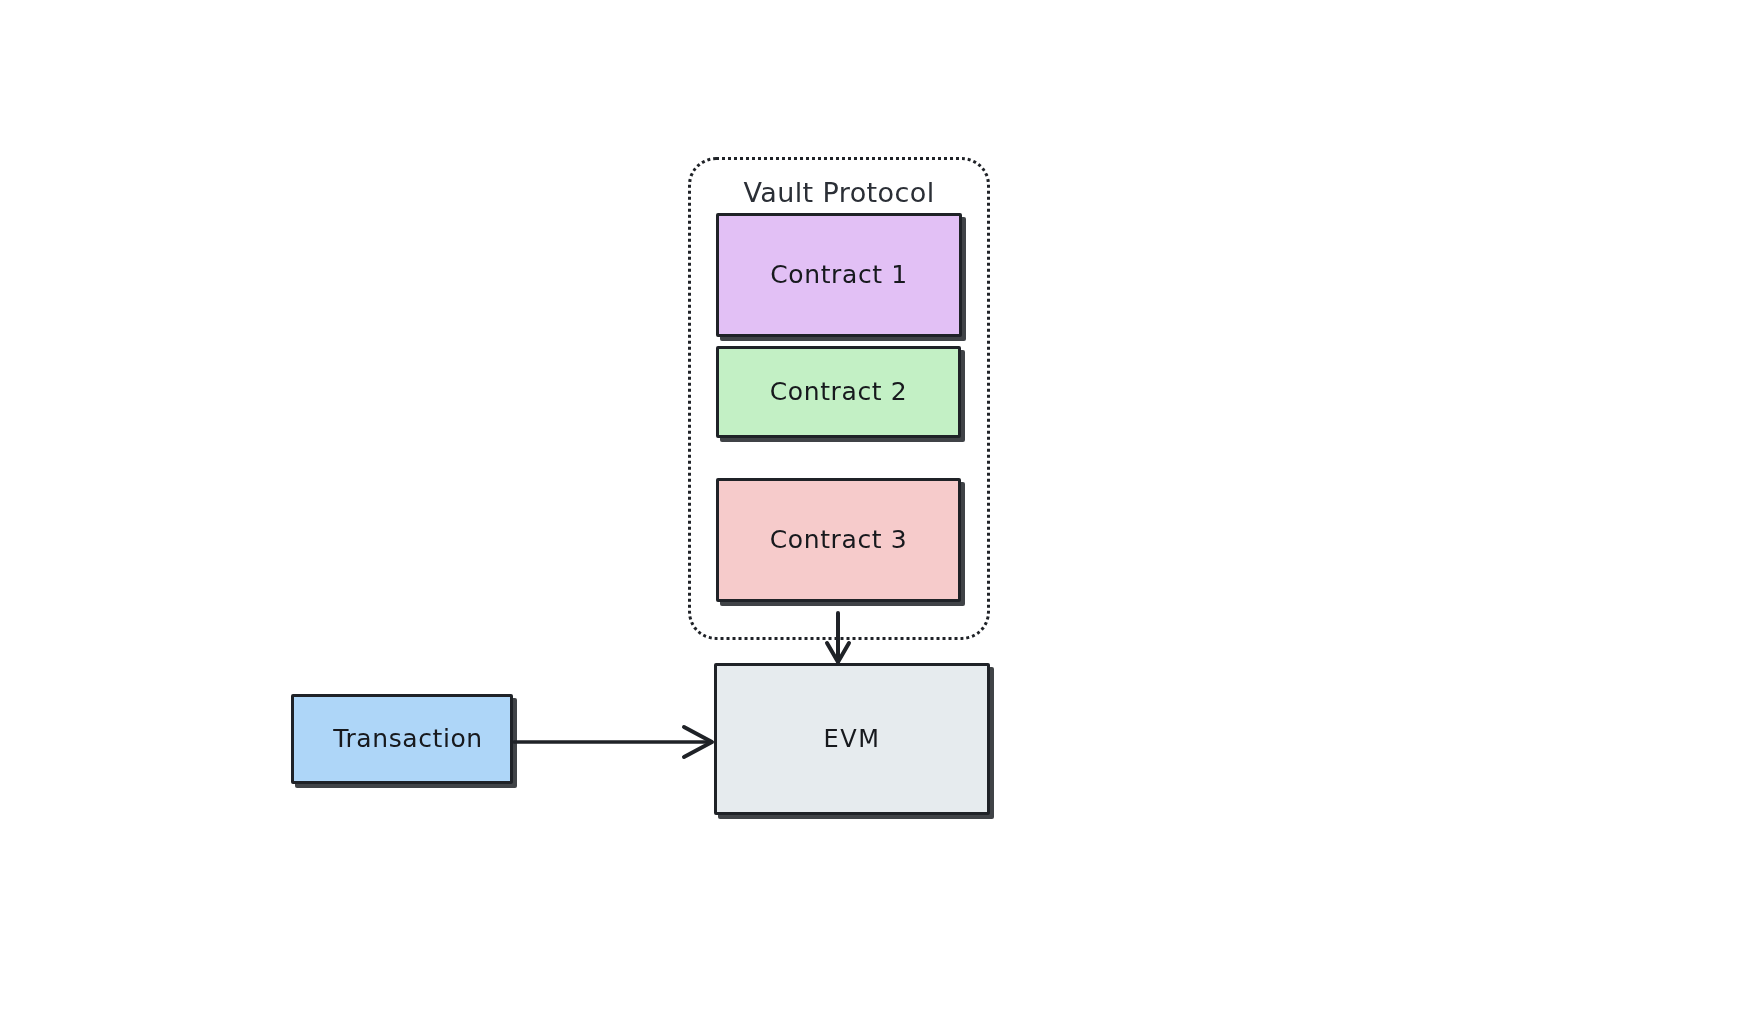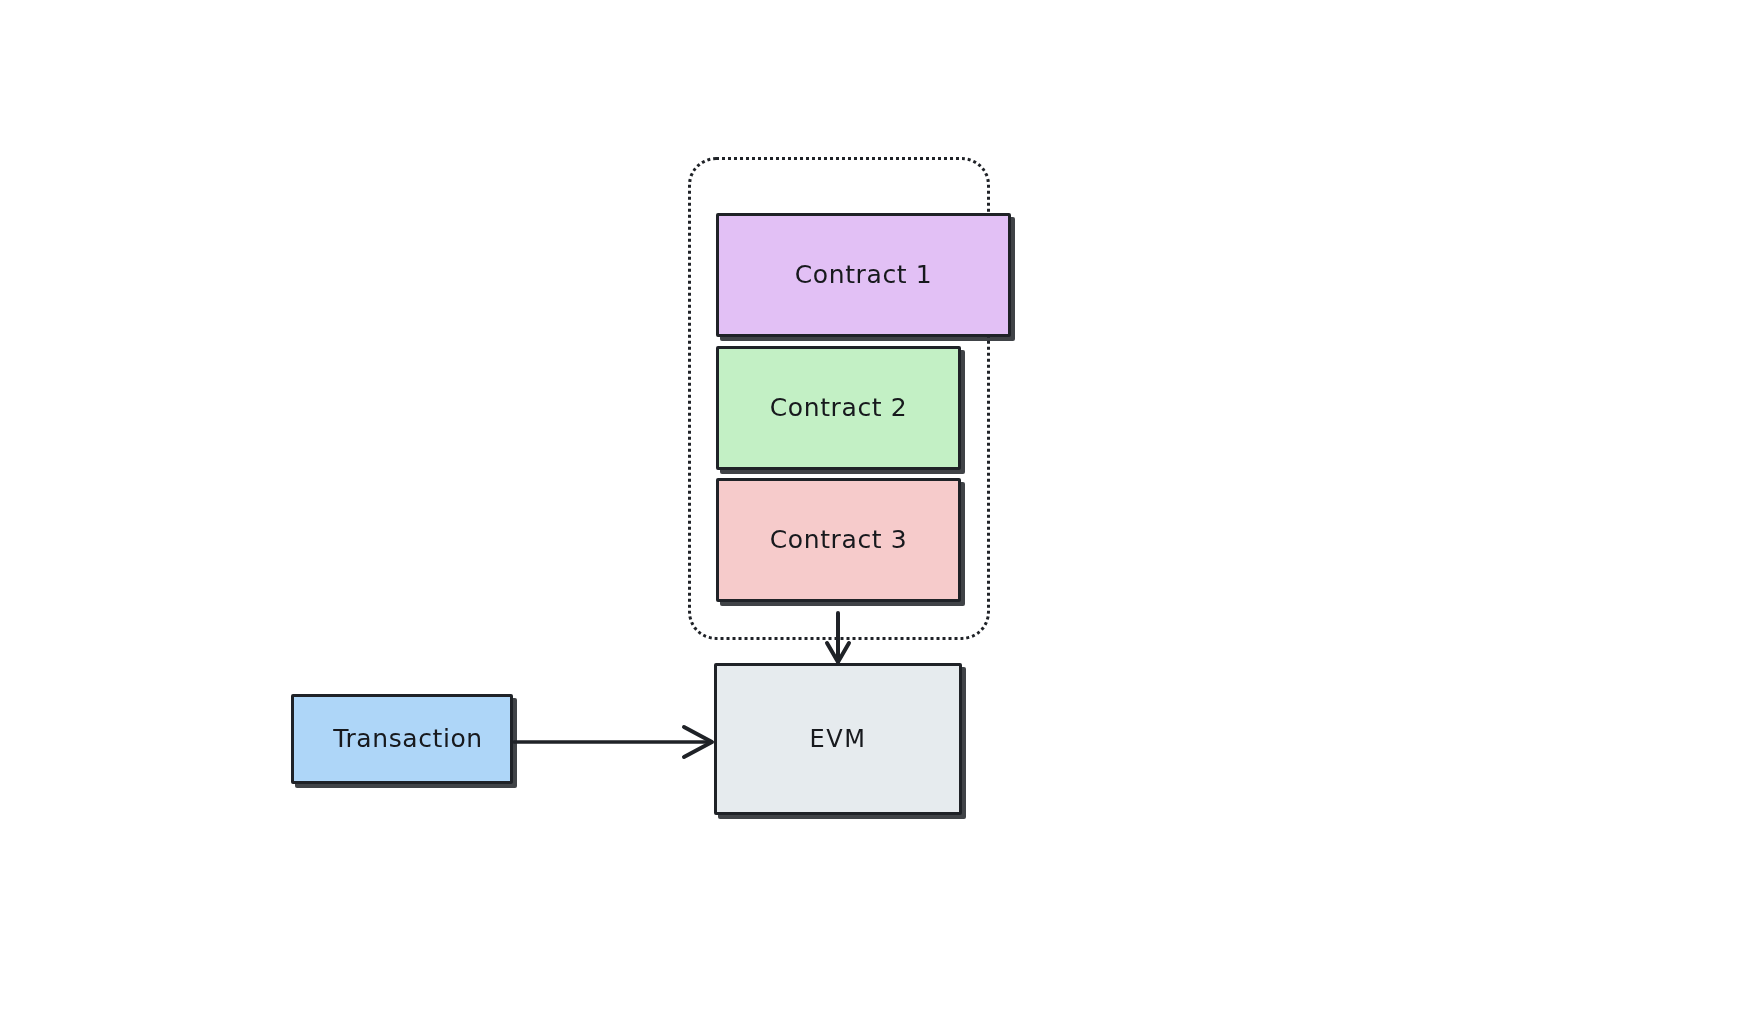--- a/index.html
+++ b/index.html
@@ -65,34 +65,34 @@
     font-size: 25px;
     line-height: 30px;
     color: #17191d;
     letter-spacing: 0.6px;
     text-align: center;
     white-space: nowrap;
     user-select: none;
   }
 
   #contract-1 {
-    left: 716px; top: 213px; width: 295px; height: 124px;
+    left: 716px; top: 213px; width: 246px; height: 124px;
     background: #e2c0f5;
   }
   #contract-2 {
-    left: 716px; top: 346px; width: 245px; height: 124px;
+    left: 716px; top: 346px; width: 245px; height: 92px;
     background: #c3f0c5;
   }
   #contract-3 {
     left: 716px; top: 478px; width: 245px; height: 124px;
     background: #f6cbcb;
     align-items: center;
   }
   #evm-node {
-    left: 714px; top: 663px; width: 248px; height: 152px;
+    left: 714px; top: 663px; width: 276px; height: 152px;
     background: #e6ebee;
   }
   #evm-node .node-label {
     font-size: 24px;
     letter-spacing: 1.5px;
   }
   #transaction-node {
     left: 291px; top: 694px; width: 222px; height: 90px;
     background: #aed6f8;
     padding-left: 12px;
@@ -107,20 +107,21 @@
     pointer-events: none;
   }
 </style>
 </head>
 <body>
 
 <div id="canvas">
 
   <div class="vault-group"></div>
 
+  <div class="vault-title">Vault Protocol</div>
 
   <div class="node" id="contract-1">
     <span class="node-label">Contract 1</span>
   </div>
 
   <div class="node" id="contract-2">
     <span class="node-label">Contract 2</span>
   </div>
 
   <div class="node" id="contract-3">

